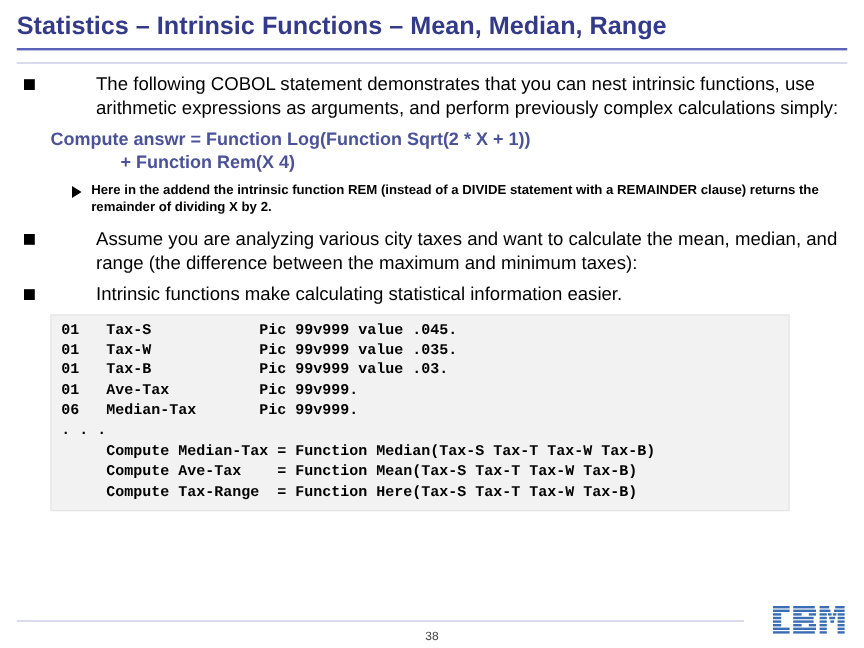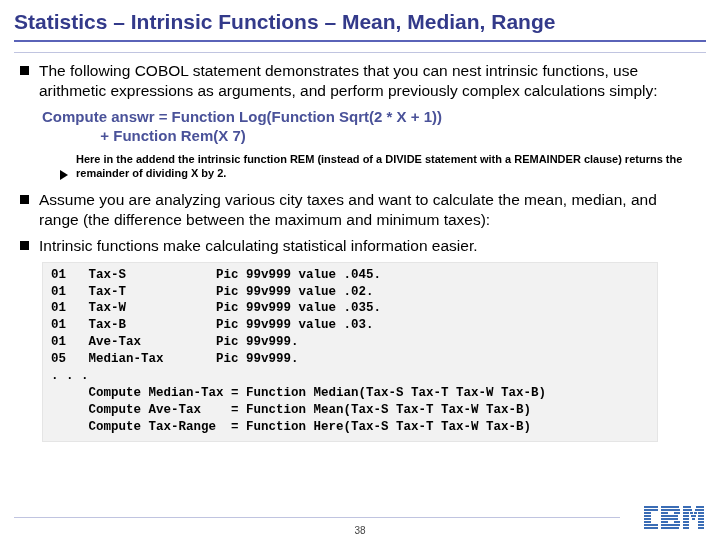--- a/index.html
+++ b/index.html
@@ -22,36 +22,36 @@
     margin: 0 14px 10px 14px;
     height: 2px;
     background: #5a63b8;
   }
   .sub-underline {
     margin: 0 14px 2px 14px;
     height: 1px;
     background: #c0c4e0;
   }
   .content { padding: 6px 20px 0 20px; }
-  .bullet-row { display: flex; align-items: flex-start; margin-bottom: 6px; }
+  .bullet-row { display: flex; align-items: flex-start; margin-bottom: 6px; gap: 41px; }
   .square-bullet {
     width: 9px; height: 9px; background: #000; flex: 0 0 9px;
     margin-top: 5px; margin-right: 10px;
   }
   .bullet-text { font-size: 15.5px; line-height: 1.28; }
   .code-line {
     font-family: Liberation Sans, sans-serif;
     font-weight: bold;
     font-size: 15px;
     color: #4a5299;
     white-space: pre;
     padding-left: 22px;
     line-height: 1.3;
   }
-  .note-row { display: flex; align-items: flex-end; padding-left: 40px; margin-top: 6px; margin-bottom: 10px; }
+  .note-row { display: flex; align-items: flex-start; padding-left: 40px; margin-top: 6px; margin-bottom: 10px; }
   .tri-bullet {
     width: 0; height: 0;
     border-top: 5px solid transparent;
     border-bottom: 5px solid transparent;
     border-left: 8px solid #000;
     margin-top: 3px; margin-right: 8px; flex: 0 0 auto;
   }
   .note-text { font-size: 11px; font-weight: bold; line-height: 1.3; }
   .codebox {
     margin: 4px 0 0 22px;
@@ -93,44 +93,43 @@
 <div class="sub-underline"></div>
 
 <div class="content">
 
   <div class="bullet-row">
     <div class="square-bullet"></div>
     <div class="bullet-text">The following COBOL statement demonstrates that you can nest intrinsic functions, use arithmetic expressions as arguments, and perform previously complex calculations simply:</div>
   </div>
 
   <div class="code-line">Compute answr = Function Log(Function Sqrt(2 * X + 1))</div>
-  <div class="code-line">              + Function Rem(X 7)</div>
+  <div class="code-line">              + Function Rem(X 4)</div>
 
   <div class="note-row">
     <div class="tri-bullet"></div>
     <div class="note-text">Here in the addend the intrinsic function REM (instead of a DIVIDE statement with a REMAINDER clause) returns the remainder of dividing X by 2.</div>
   </div>
 
   <div class="bullet-row">
     <div class="square-bullet"></div>
     <div class="bullet-text">Assume you are analyzing various city taxes and want to calculate the mean, median, and range (the difference between the maximum and minimum taxes):</div>
   </div>
 
   <div class="bullet-row">
     <div class="square-bullet"></div>
     <div class="bullet-text">Intrinsic functions make calculating statistical information easier.</div>
   </div>
 
   <div class="codebox">
     <div class="row">01   Tax-S            Pic 99v999 value .045.</div>
-    <div class="row">01   Tax-T            Pic 99v999 value .02.</div>
     <div class="row">01   Tax-W            Pic 99v999 value .035.</div>
     <div class="row">01   Tax-B            Pic 99v999 value .03.</div>
     <div class="row">01   Ave-Tax          Pic 99v999.</div>
-    <div class="row">05   Median-Tax       Pic 99v999.</div>
+    <div class="row">06   Median-Tax       Pic 99v999.</div>
     <div class="row">. . .</div>
     <div class="row">     Compute Median-Tax = Function Median(Tax-S Tax-T Tax-W Tax-B)</div>
     <div class="row">     Compute Ave-Tax    = Function Mean(Tax-S Tax-T Tax-W Tax-B)</div>
     <div class="row">     Compute Tax-Range  = Function Here(Tax-S Tax-T Tax-W Tax-B)</div>
   </div>
 
 </div>
 
 <div class="bottom-rule"></div>
 <div class="pagenum">38</div>

